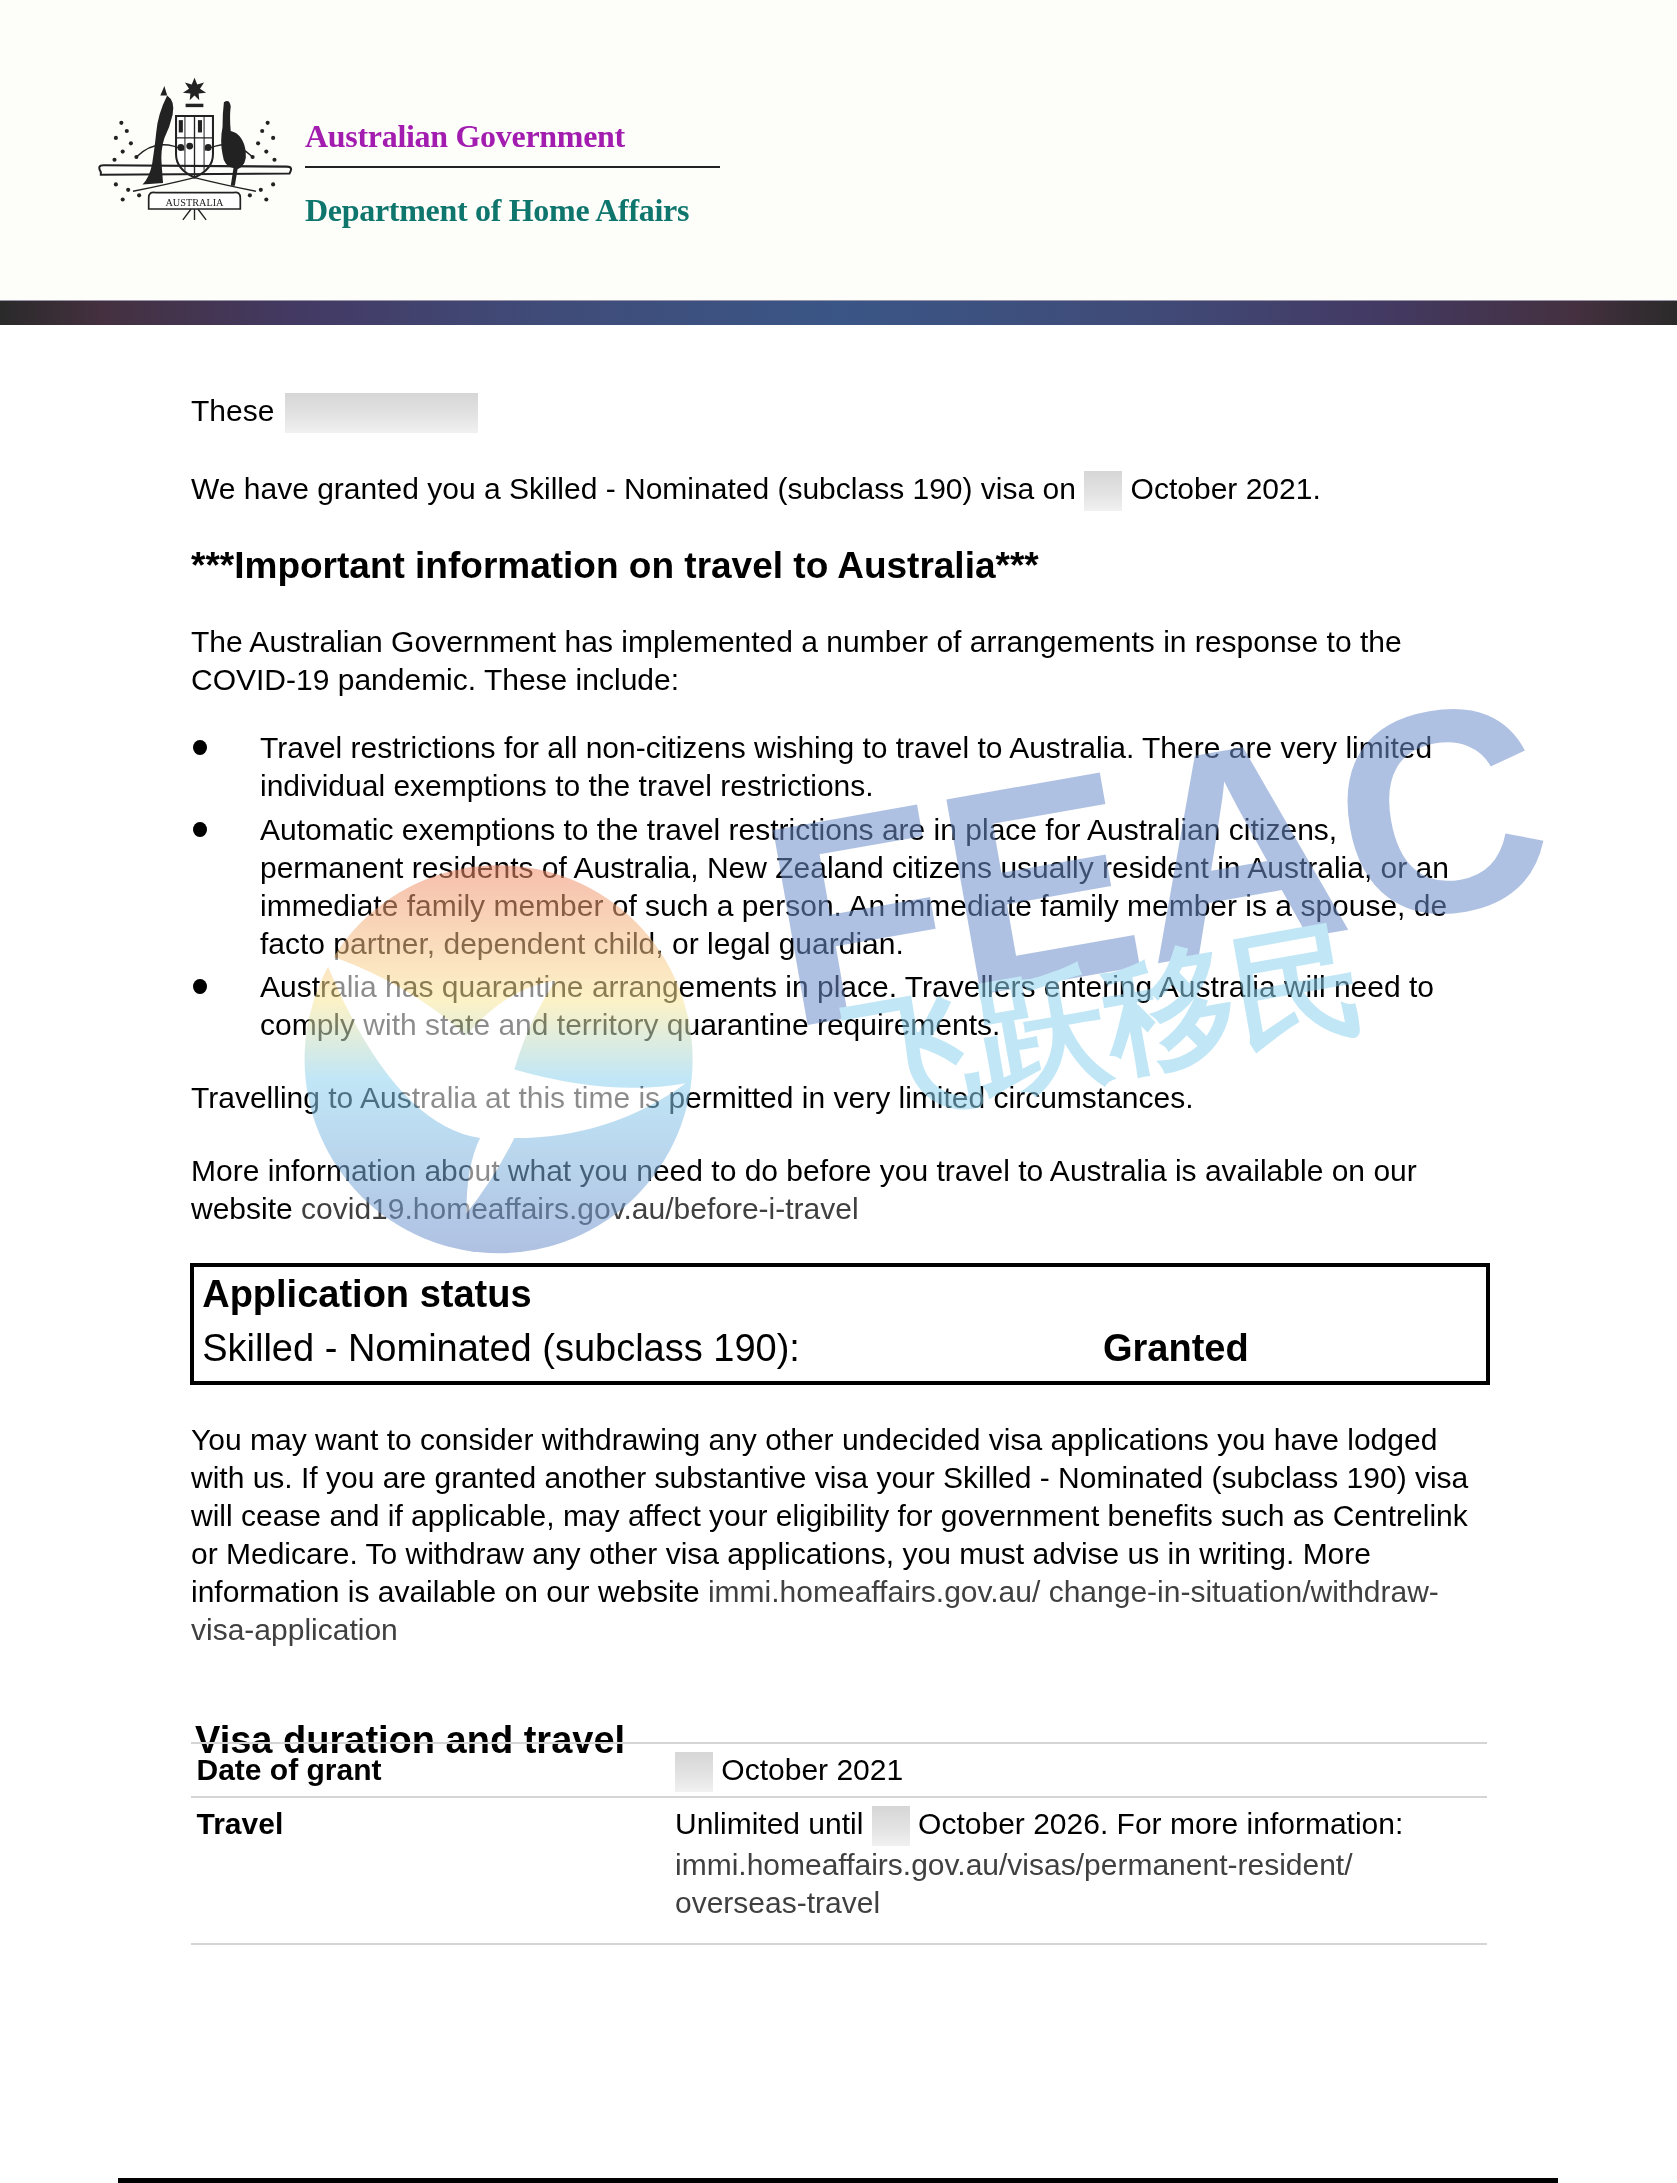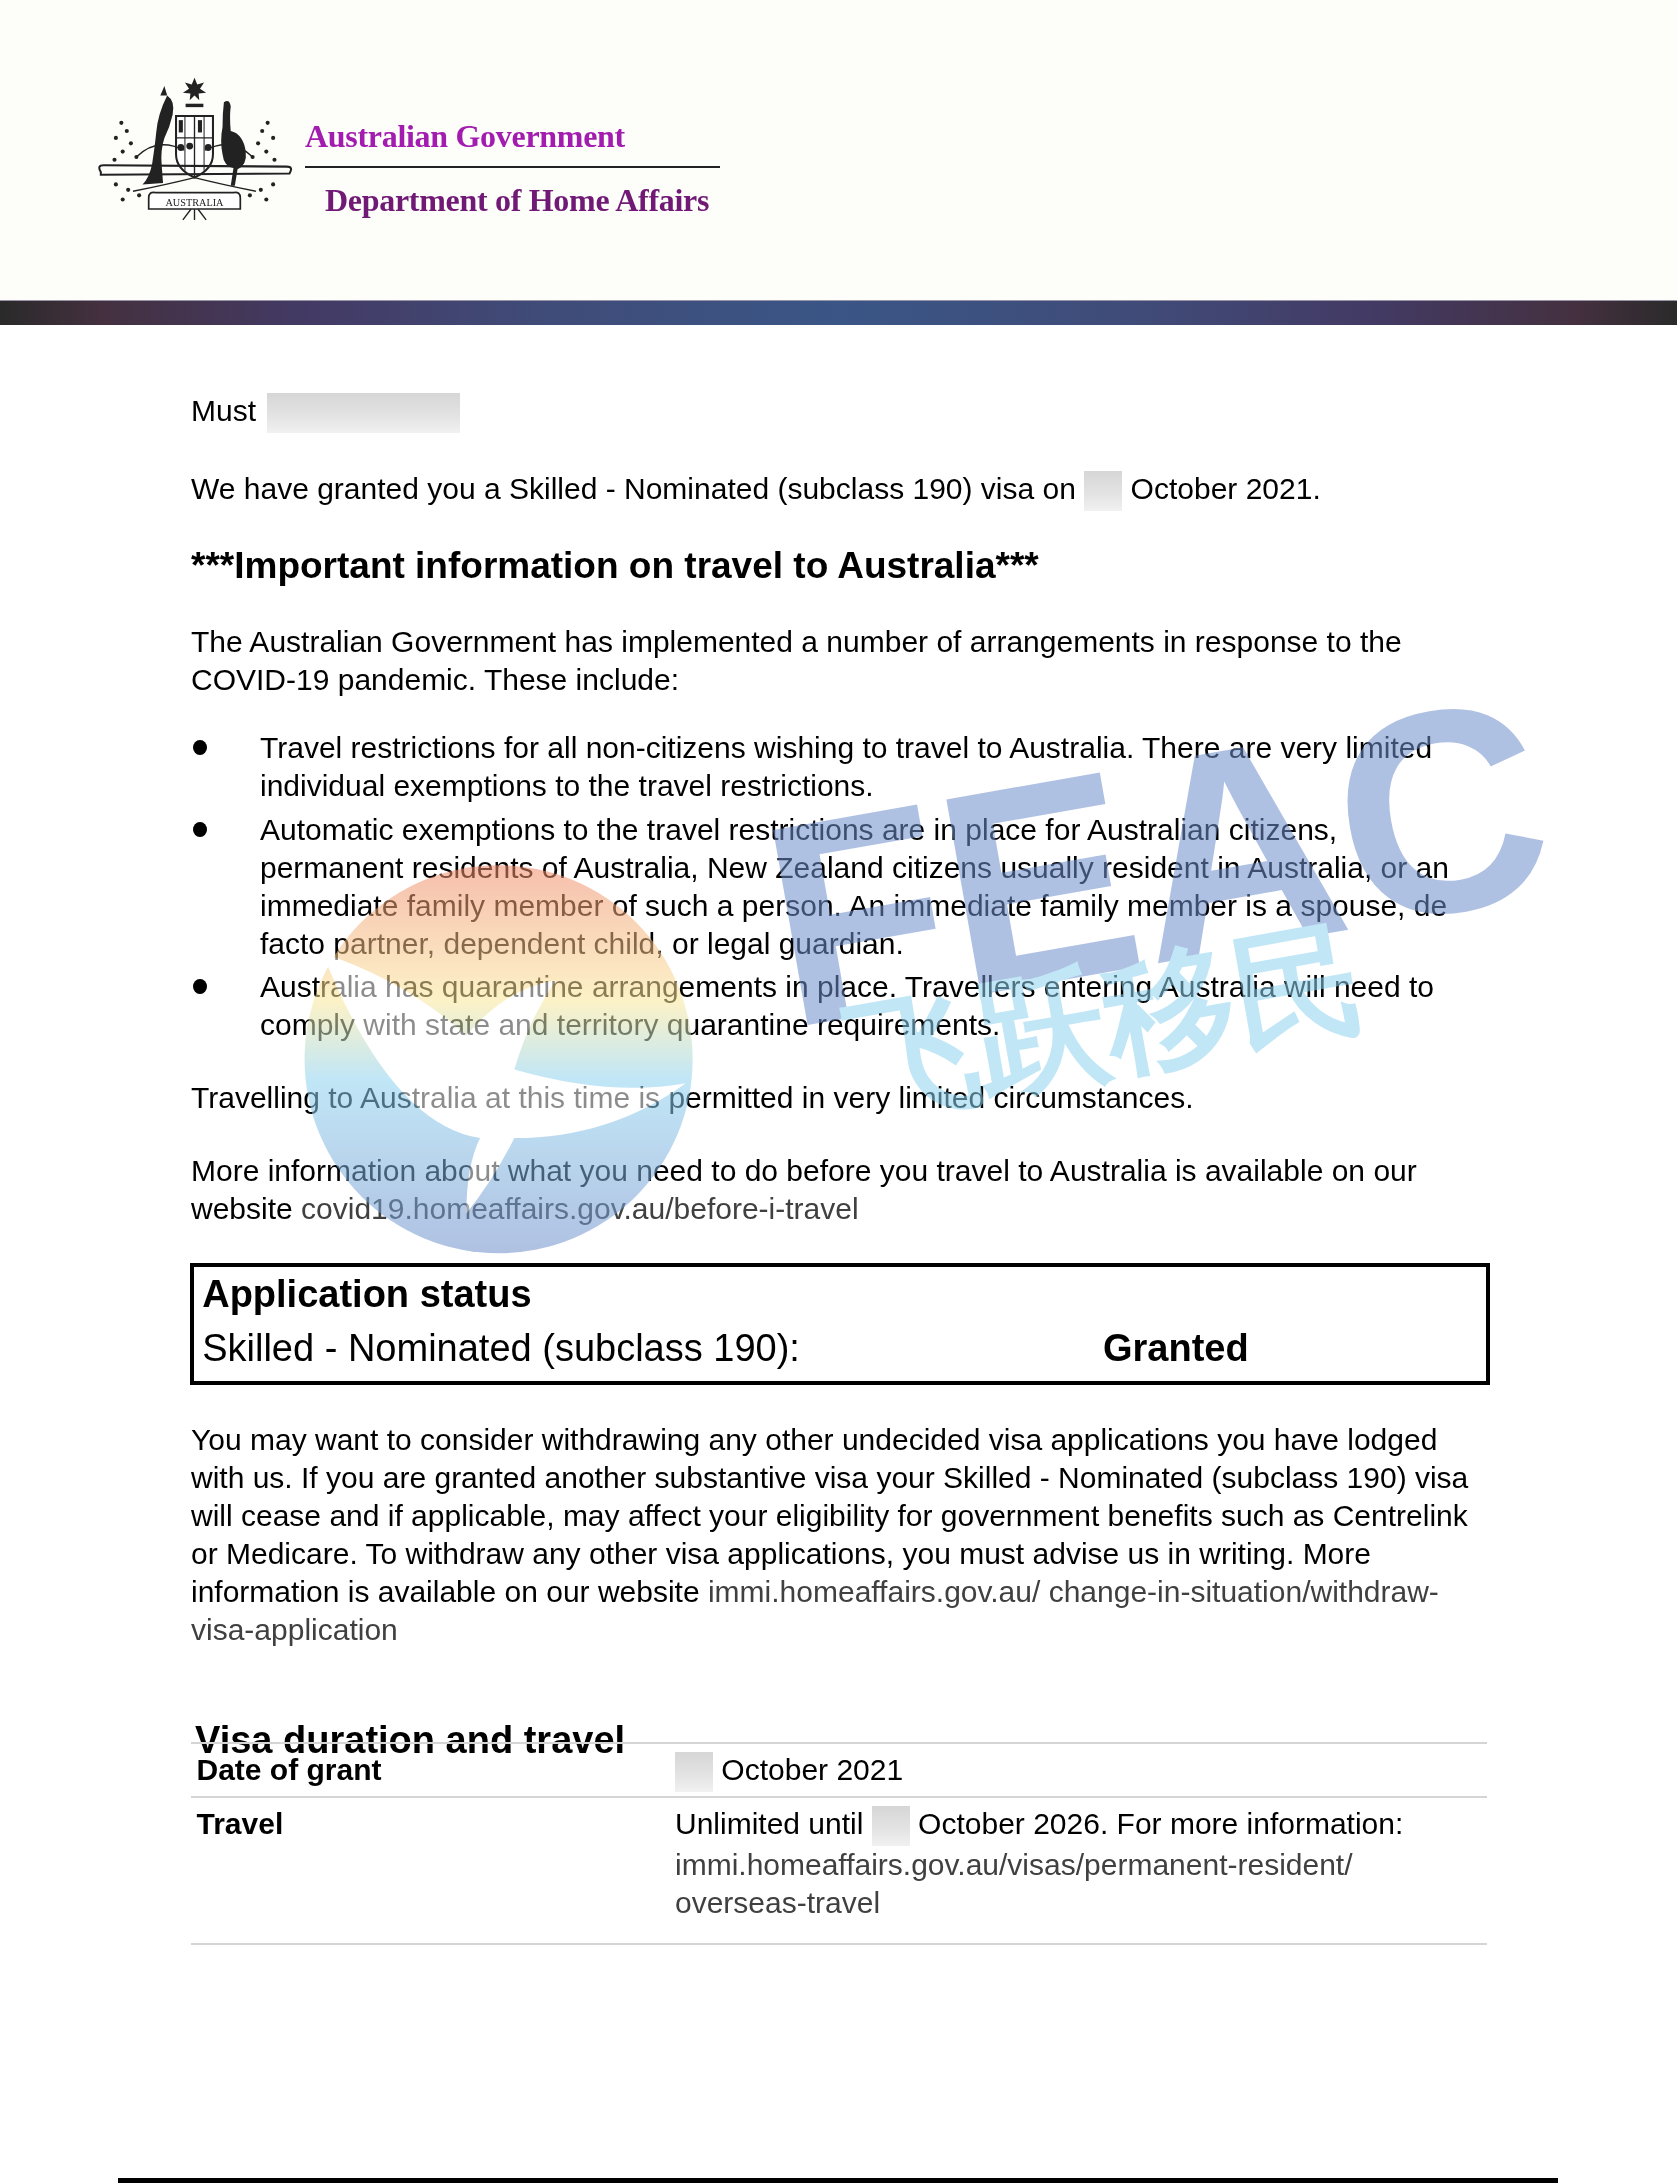--- a/index.html
+++ b/index.html
@@ -3,22 +3,22 @@
 <meta charset="utf-8">
 <style>
   html, body { margin:0; padding:0; }
   body { width:1678px; height:2183px; position:relative; background:#ffffff; overflow:hidden;
          font-family:"Liberation Sans", sans-serif; color:#000; }
   .header { position:absolute; left:0; top:0; width:1678px; height:300px; background:#fdfdfa; }
   .crest { position:absolute; left:95px; top:75px; width:199px; height:147px; }
   .gov-name { position:absolute; left:305px; top:118px; font-family:"Liberation Serif", serif; font-weight:bold;
               font-size:32px; color:#a21caf; letter-spacing:-0.3px; white-space:nowrap; }
   .gov-rule { position:absolute; left:305px; top:166px; width:415px; height:2.1px; background:#222; }
-  .dept-name { position:absolute; left:305px; top:182px; font-family:"Liberation Serif", serif; font-weight:bold;
-               font-size:32px; color:#701a75; letter-spacing:-0.3px; white-space:nowrap;margin-left:20px; }
+  .dept-name { position:absolute; left:305px; top:192px; font-family:"Liberation Serif", serif; font-weight:bold;
+               font-size:32px; color:#0f766e; letter-spacing:-0.3px; white-space:nowrap; }
   .band { position:absolute; left:0; top:300px; width:1678px; height:24px;
           background:linear-gradient(to right,#2a2a2a 0%,#44303f 6%,#433a64 18%,#404b78 32%,#3a5686 50%,#404b78 68%,#433a64 82%,#44303f 94%,#2a2a2a 100%);
           border-top:1.4px solid #9a94a8; }
   .abs { position:absolute; white-space:nowrap; }
   .redact { display:inline-block; background:linear-gradient(to bottom,#d6d6d6,#e4e4e4 60%,#f1f1f1); vertical-align:middle; }
   a.link { color:#404040; text-decoration-thickness:2.1px; text-underline-offset:4.1px; }
   .h2 { font-weight:bold; font-size:37px; }
   ul.bullets { list-style:none; margin:0; padding:0; position:absolute; left:191px; top:729px; width:1296px; }
   ul.bullets li { position:relative; padding-left:69px; font-size:30px; line-height:38px; margin-bottom:5.5px; }
   ul.bullets li .dot { position:absolute; left:2.1px; top:11px; width:13.7px; height:15px; border-radius:50%; background:#000; }
@@ -90,21 +90,21 @@
     <text x="145" y="191" text-anchor="middle" font-family="Liberation Serif, serif" font-size="15" fill="#222">AUSTRALIA</text>
     <path d="M140,196 l-12,16 M150,196 l12,16 M145,196 v16" stroke="#222" stroke-width="2"></path>
   </svg>
   <div class="gov-name">Australian Government</div>
   <div class="gov-rule"></div>
   <div class="dept-name">Department of Home Affairs</div>
 </div>
 <div class="band"></div>
 
 <div class="abs" style="left:191px; top:392px; font-size:30px; line-height:38px;">
-  <span>Must</span>
+  <span>These</span>
   <span class="redact" style="width:193px; height:40px; margin-left:2.7px;"></span>
 </div>
 
 <div class="abs" style="left:191px; top:468px; font-size:30px; line-height:41px;">
   <span>We have granted you a Skilled - Nominated (subclass 190) visa on</span>
   <span class="redact" style="width:38px; height:40px;"></span>
   <span>October 2021.</span>
 </div>
 
 <div class="abs h2" style="left:191px; top:542px; line-height:48px;">***Important information on travel to Australia***</div>

